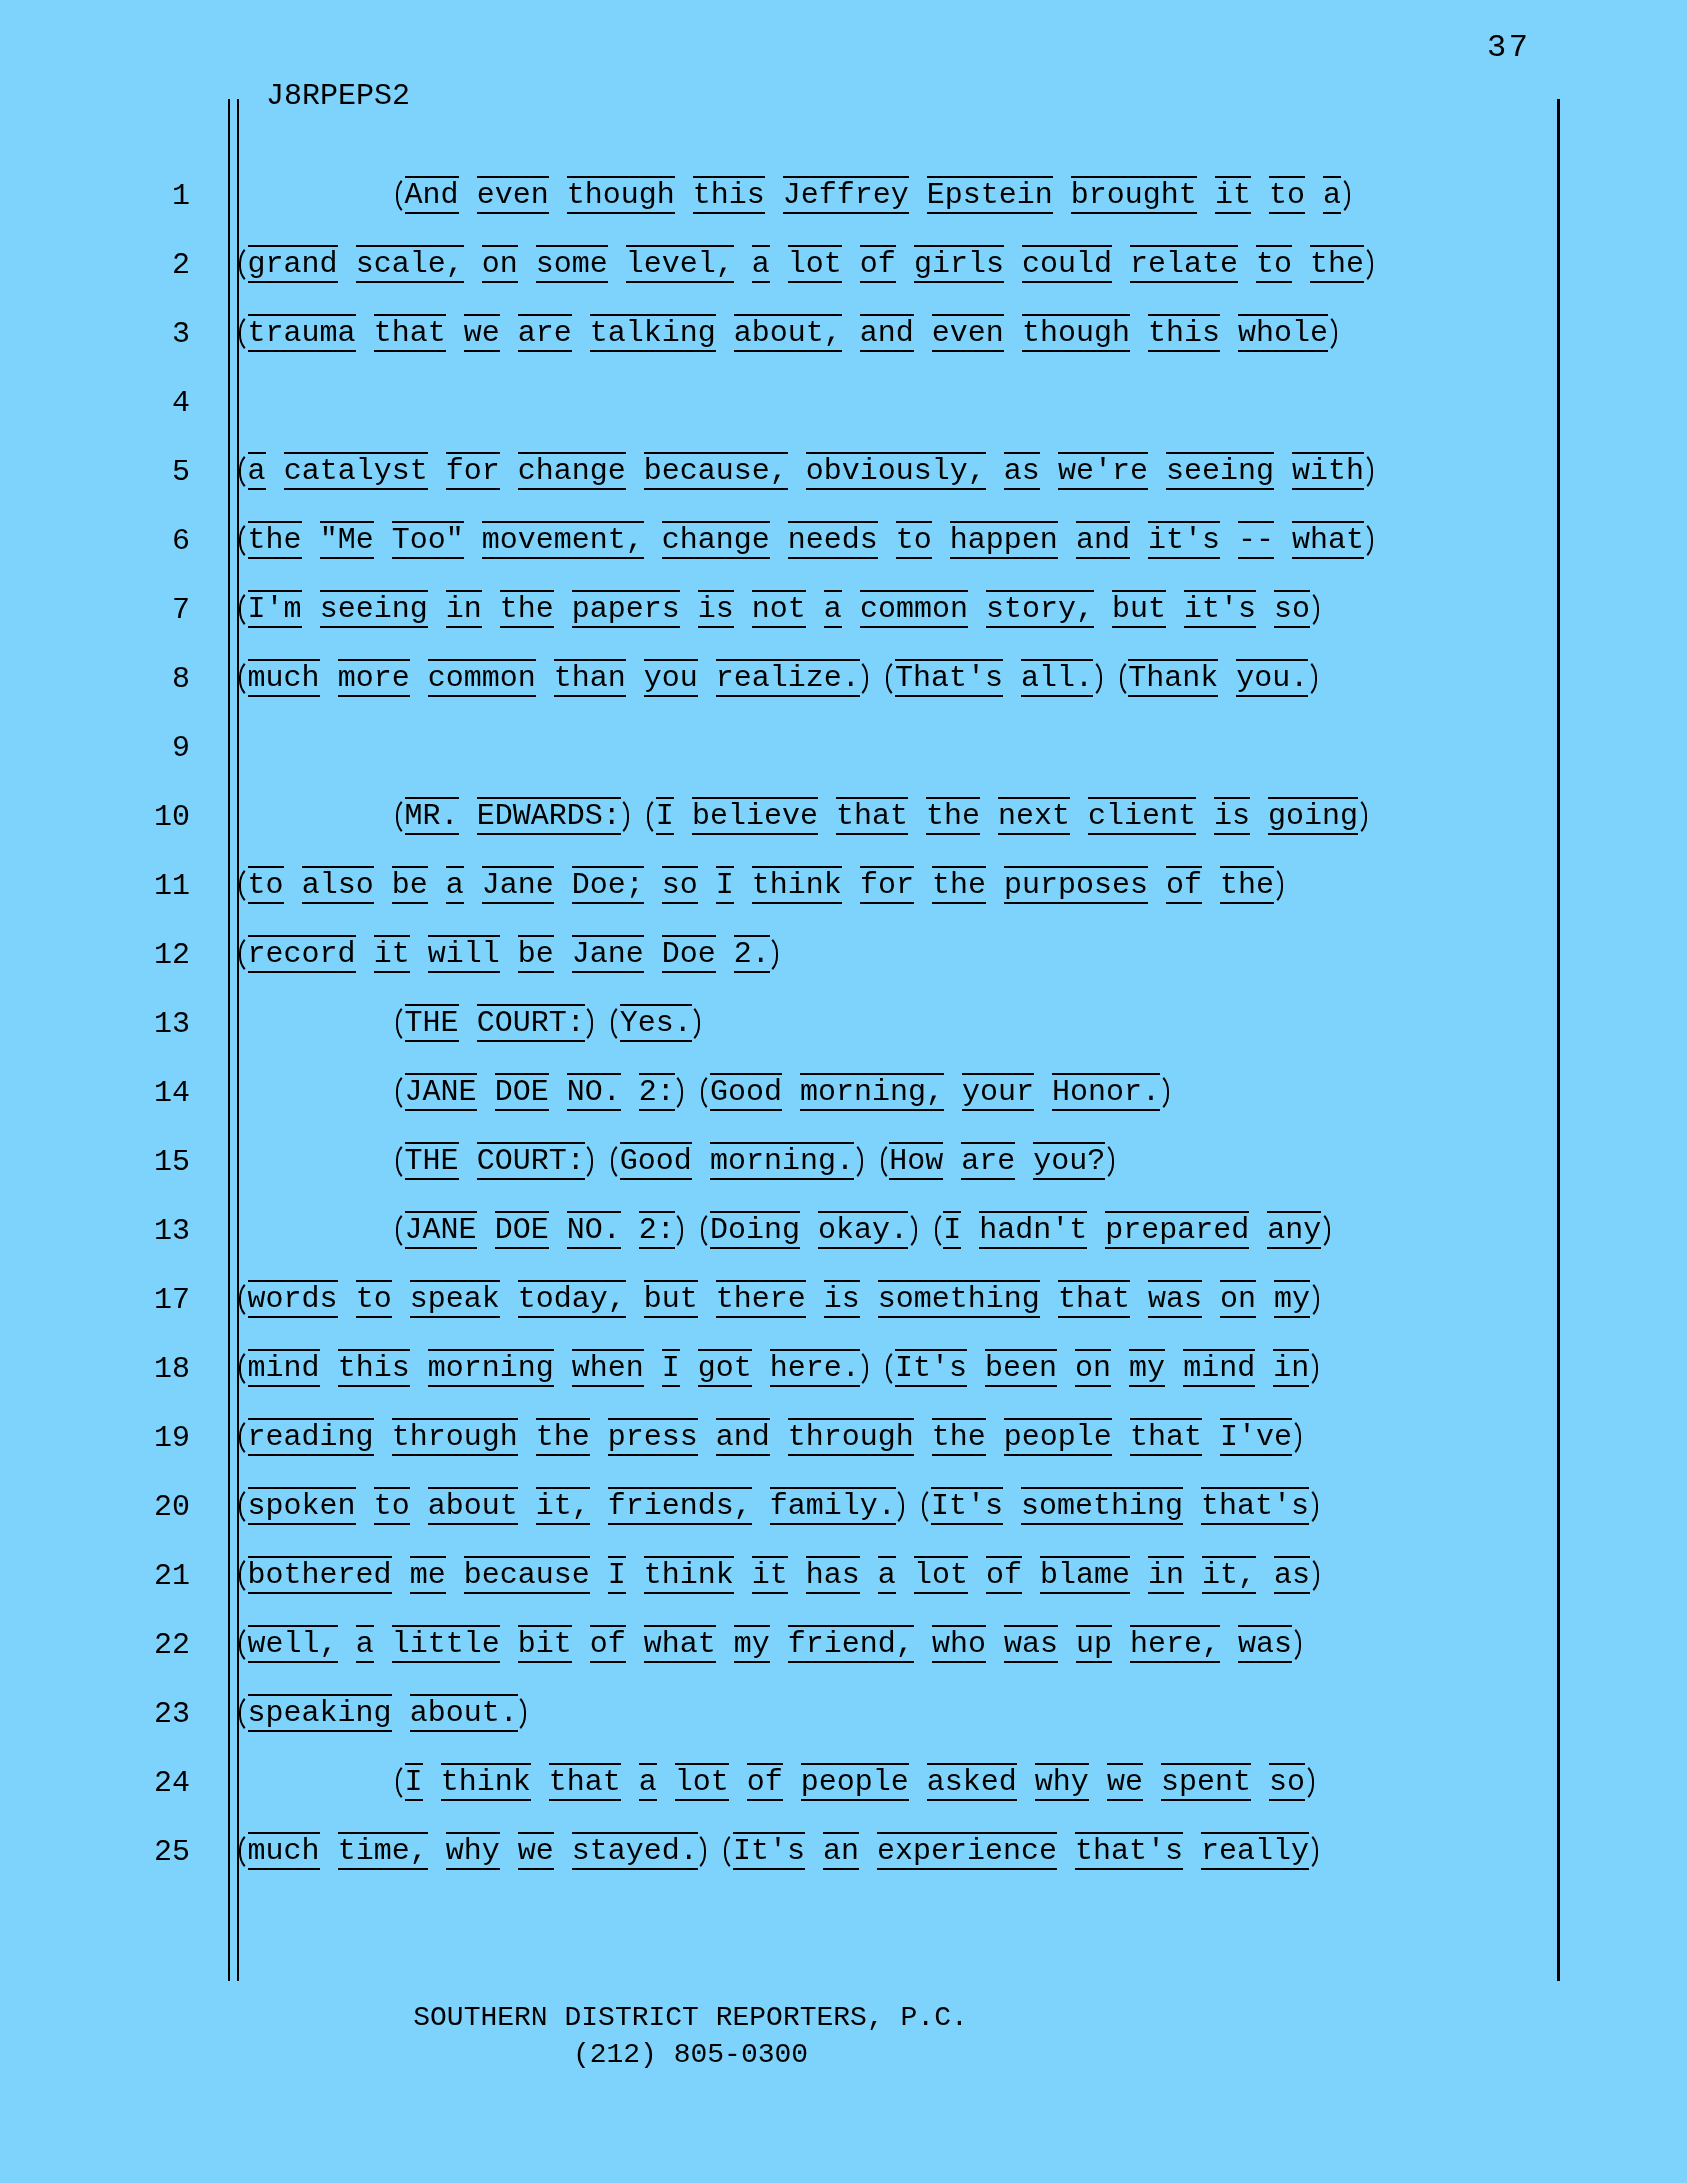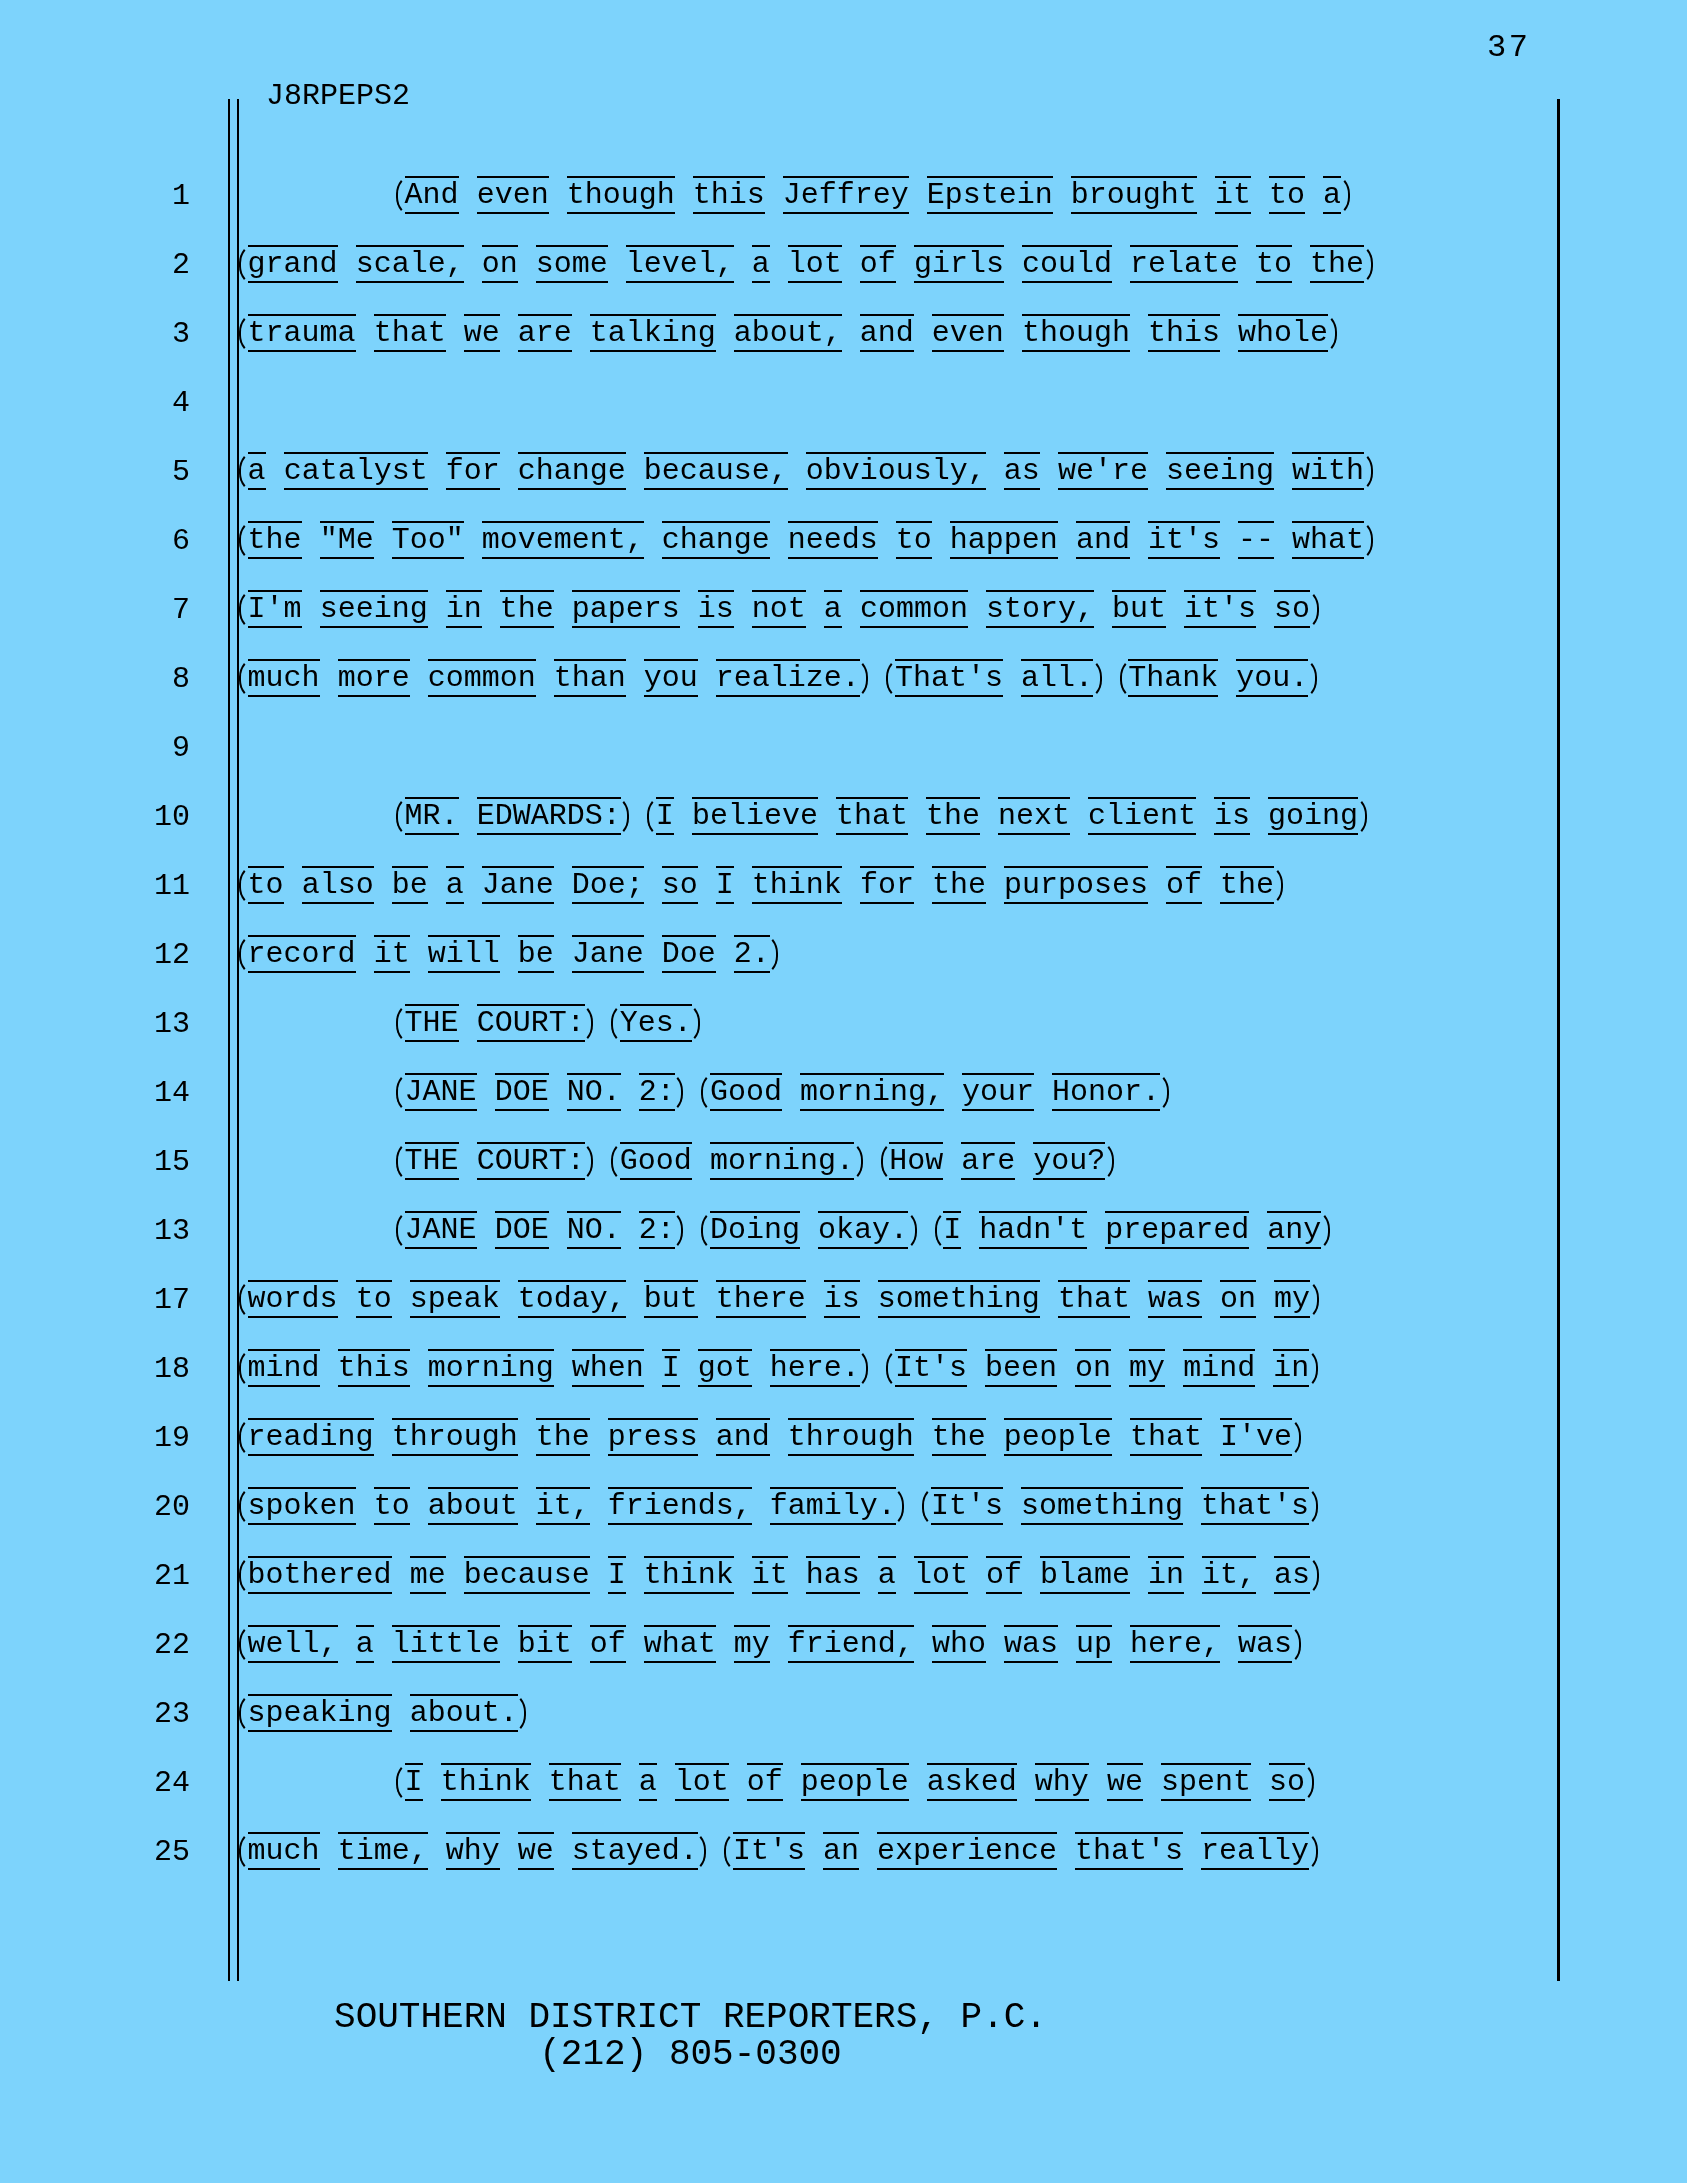--- a/index.html
+++ b/index.html
@@ -76,21 +76,21 @@
   .w {
     border-top: 2px solid #000;
     border-bottom: 2px solid #000;
   }
   .footer {
     position: absolute;
     top: 1999px;
     left: 0;
     width: 1381px;
     text-align: center;
-    font-size: 36px;
+    font-size: 28px;
     line-height: 37px;
   }
 </style>
 </head>
 <body>
 
 <div class="page">
 
   <div class="pageno">37</div>
   <div class="header-code">J8RPEPS2</div>

